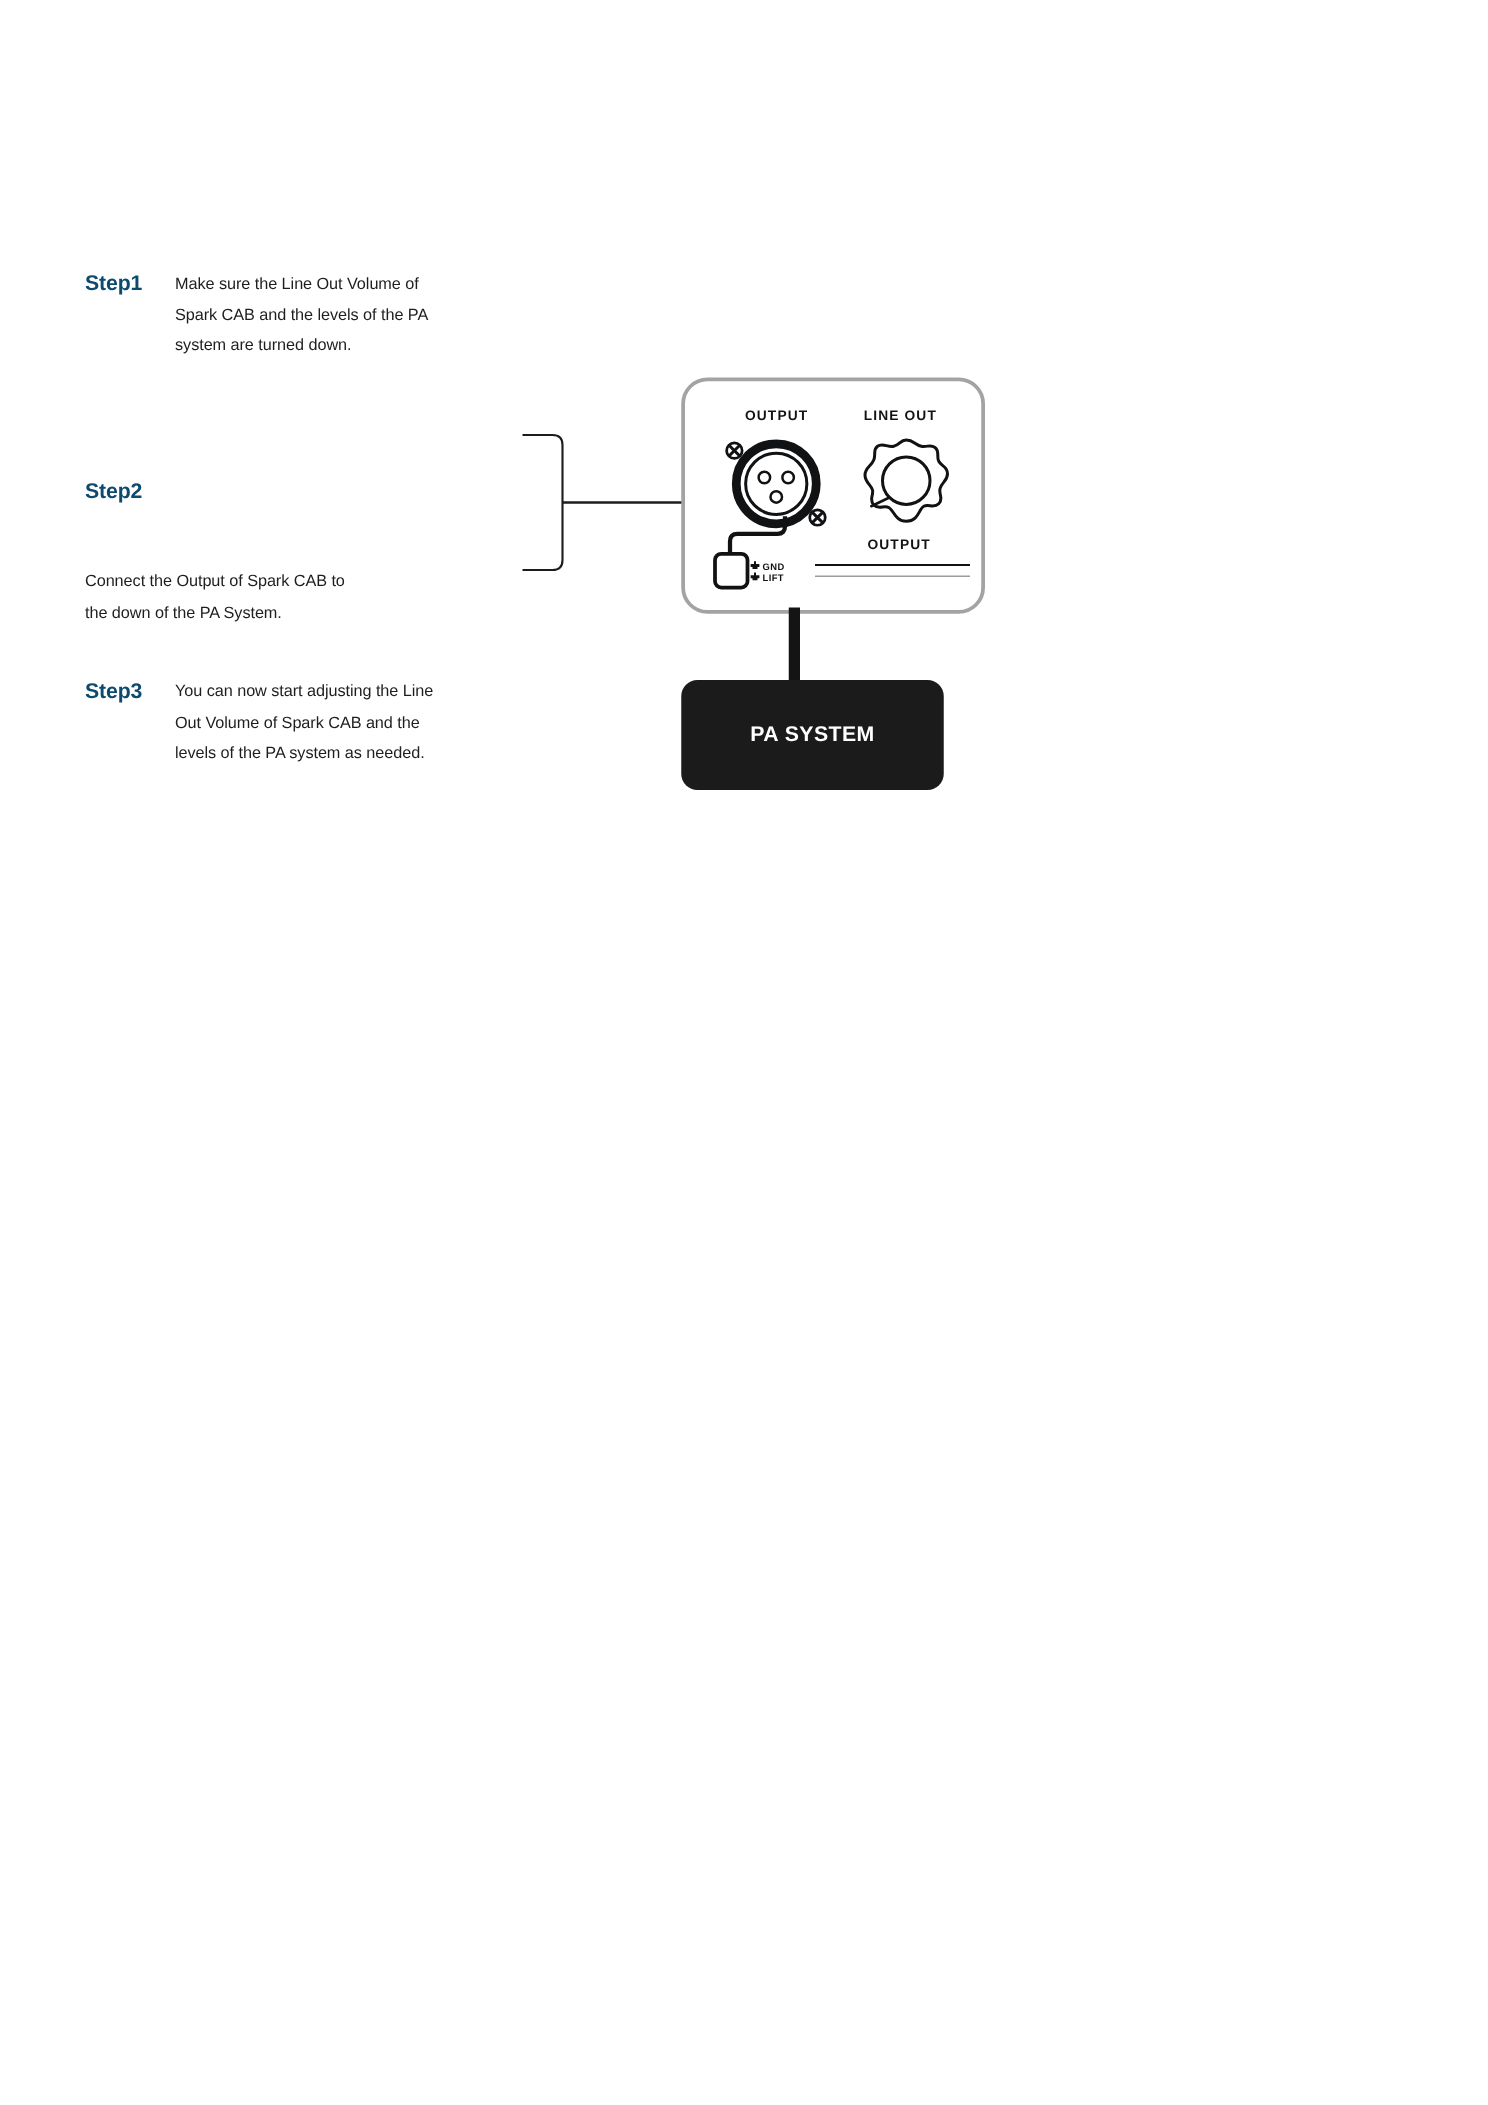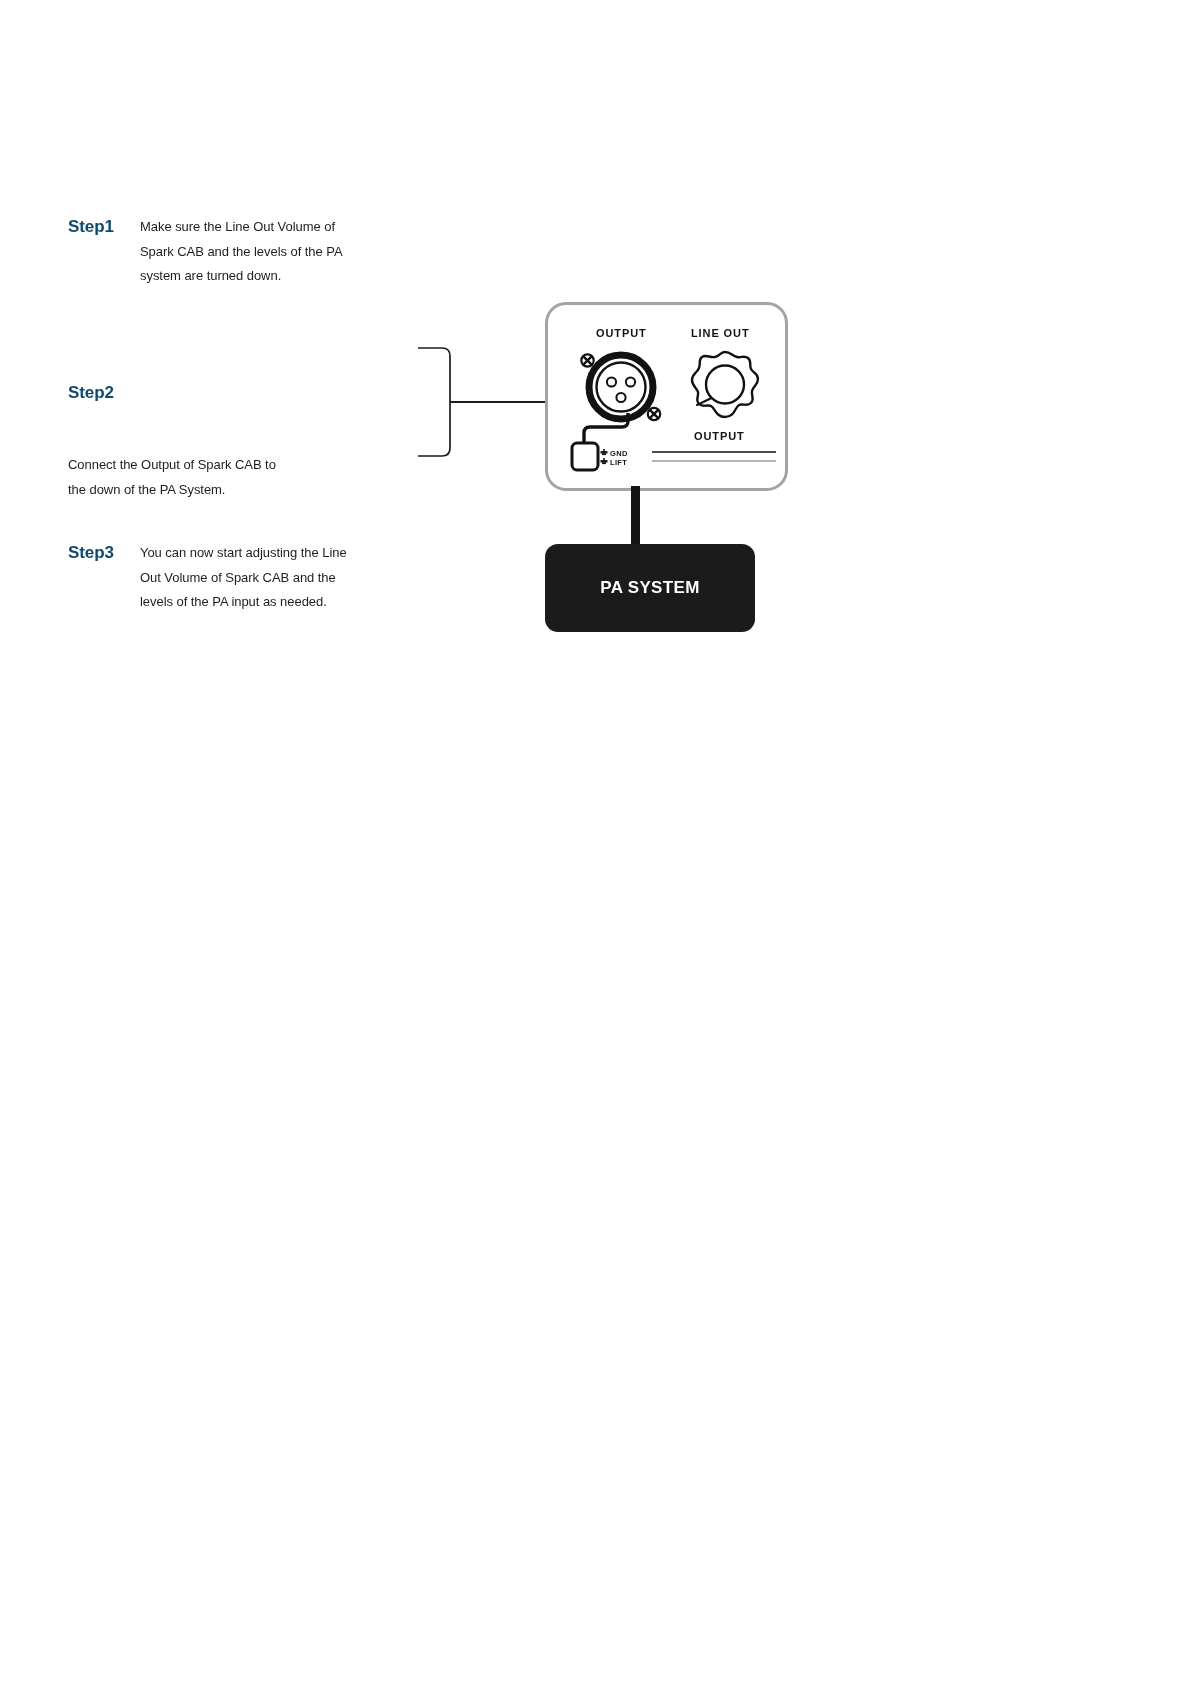--- a/index.html
+++ b/index.html
@@ -149,21 +149,21 @@
       <span class="ln">Connect the Output of Spark CAB to</span>
       <span class="ln">the down of the PA System.</span>
     </div>
   </div>
 
   <div class="step" id="step-3">
     <div class="step-label">Step3</div>
     <div class="step-body">
       <span class="ln">You can now start adjusting the Line</span>
       <span class="ln">Out Volume of Spark CAB and the</span>
-      <span class="ln">levels of the PA input as needed.</span>
+      <span class="ln">levels of the PA system as needed.</span>
     </div>
   </div>
 
   <div class="bracket">
     <svg width="160" height="140" viewBox="0 0 160 140">
       <path d="M 18 12 L 42 12 Q 50 12 50 20 L 50 112 Q 50 120 42 120 L 18 120" fill="none" stroke="#1b1c1e" stroke-width="1.7"></path>
       <path d="M 50 66 L 158 66" fill="none" stroke="#1b1c1e" stroke-width="1.9"></path>
     </svg>
   </div>
 

